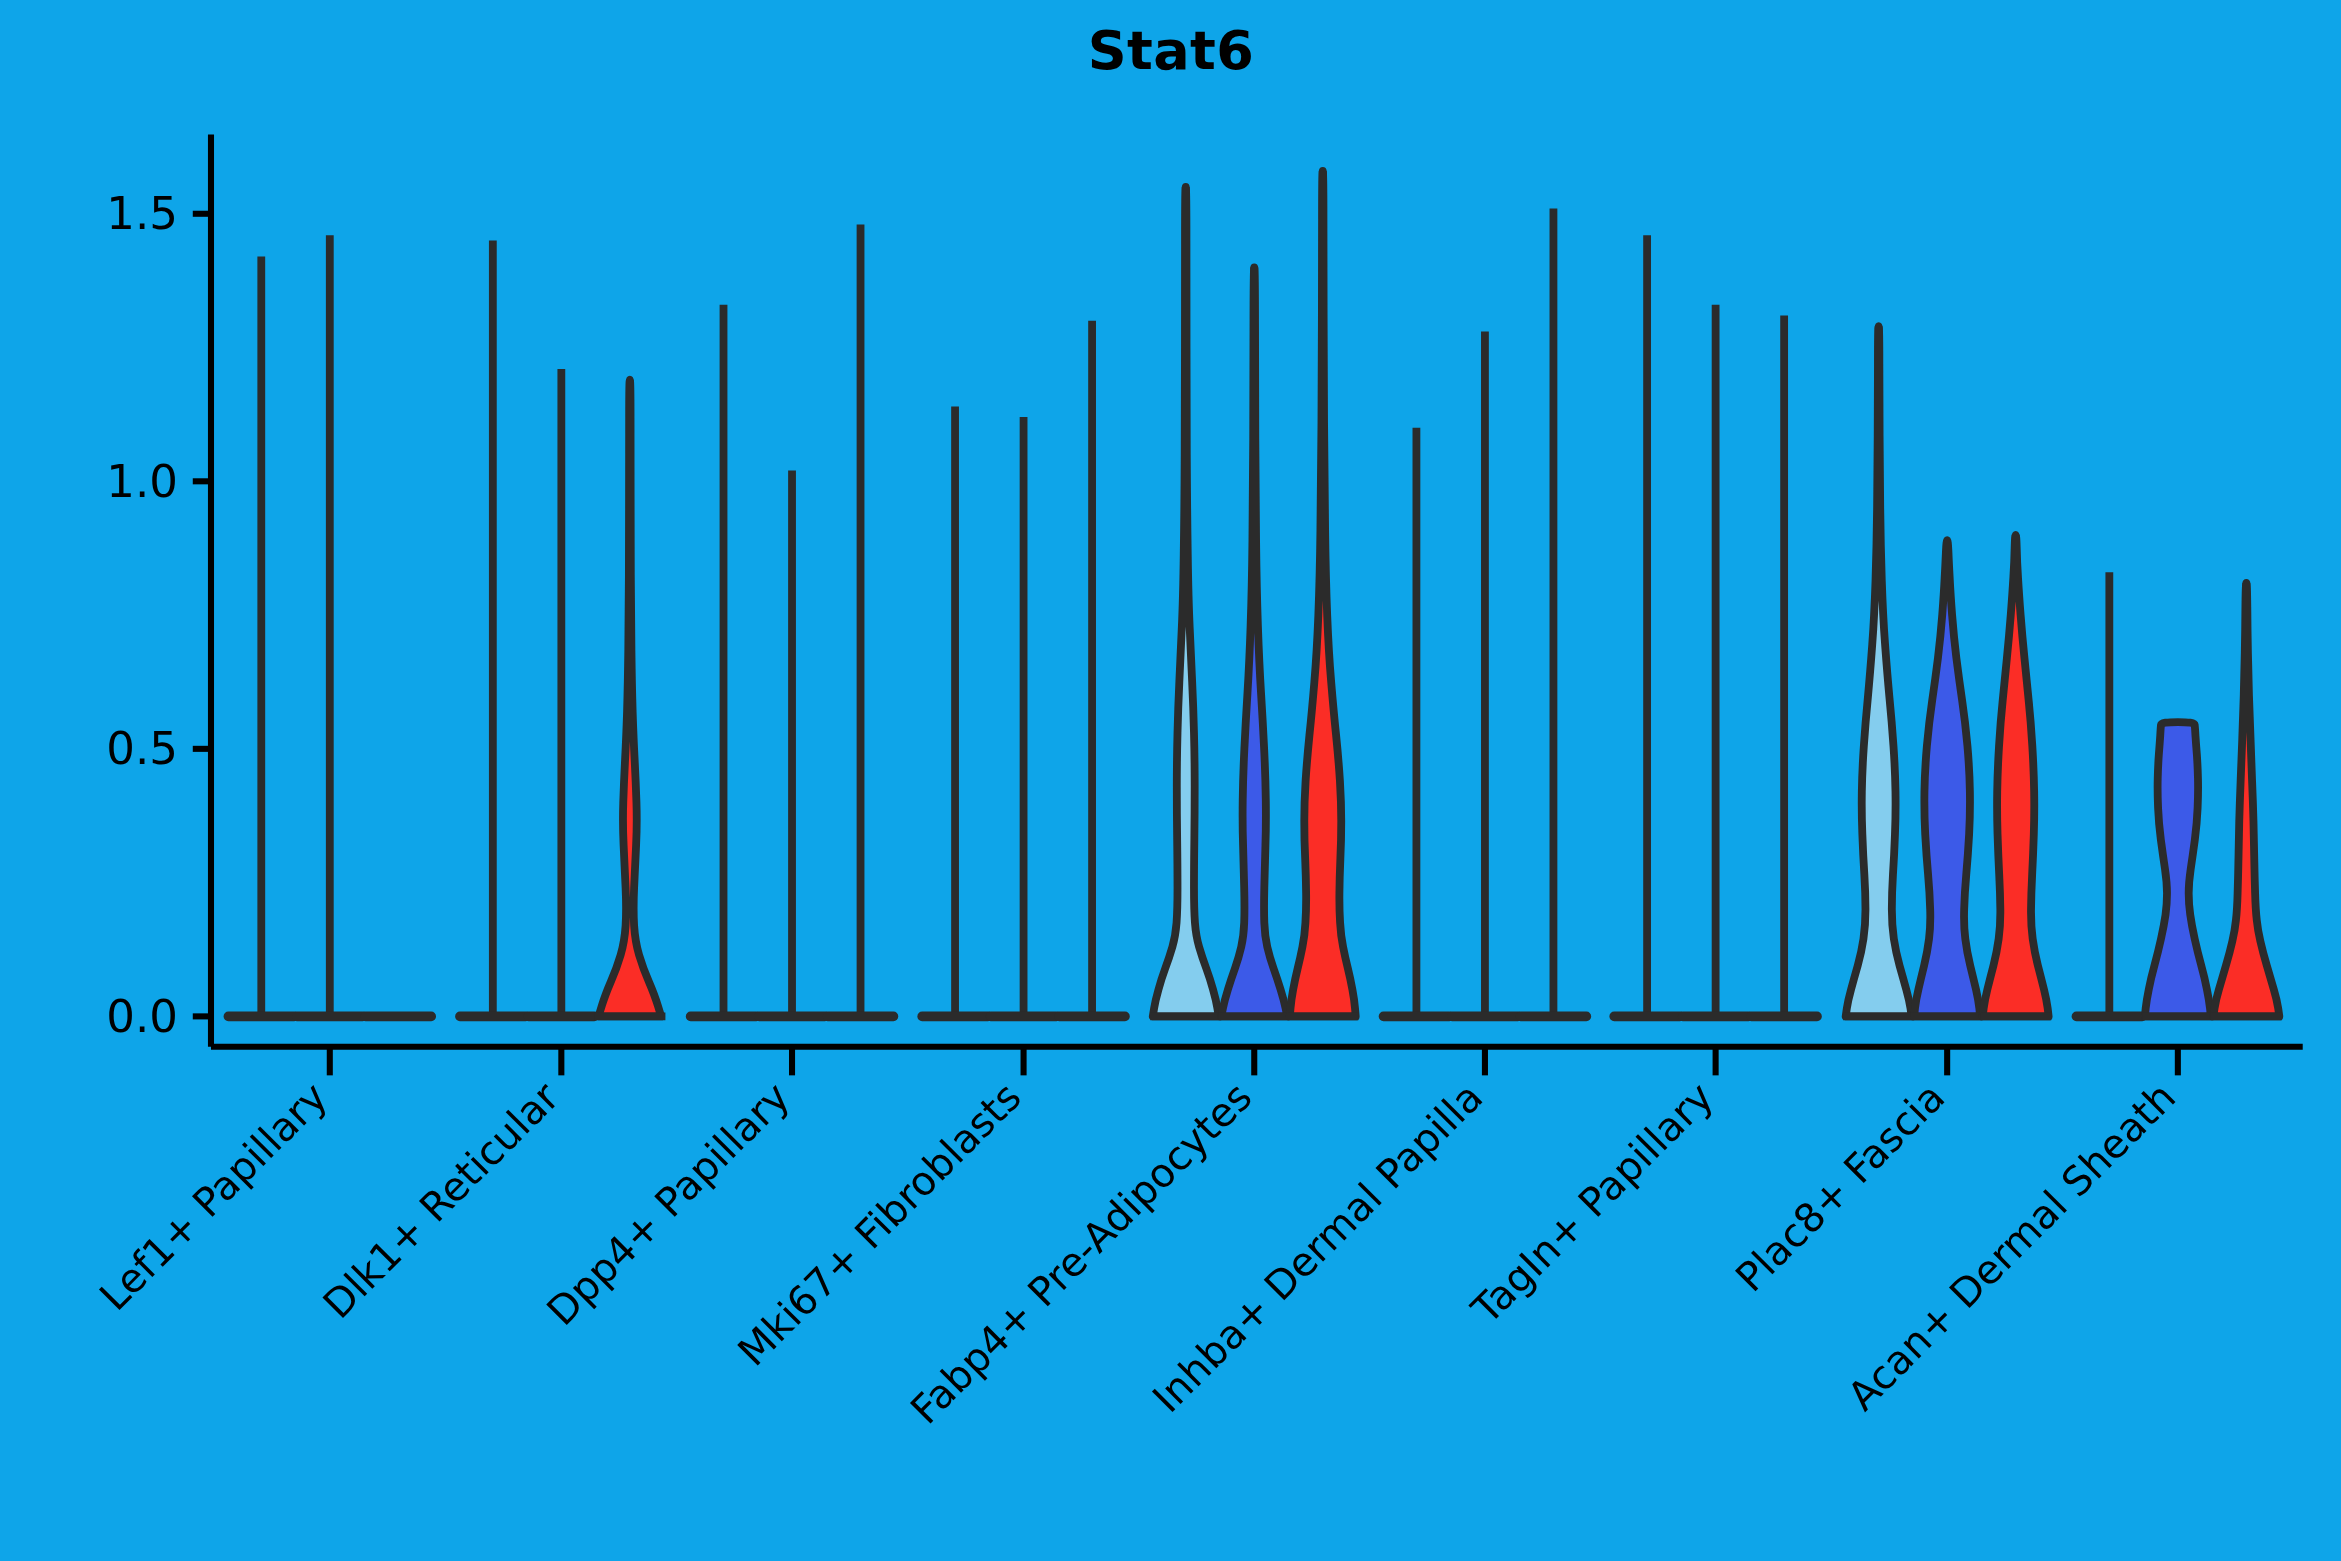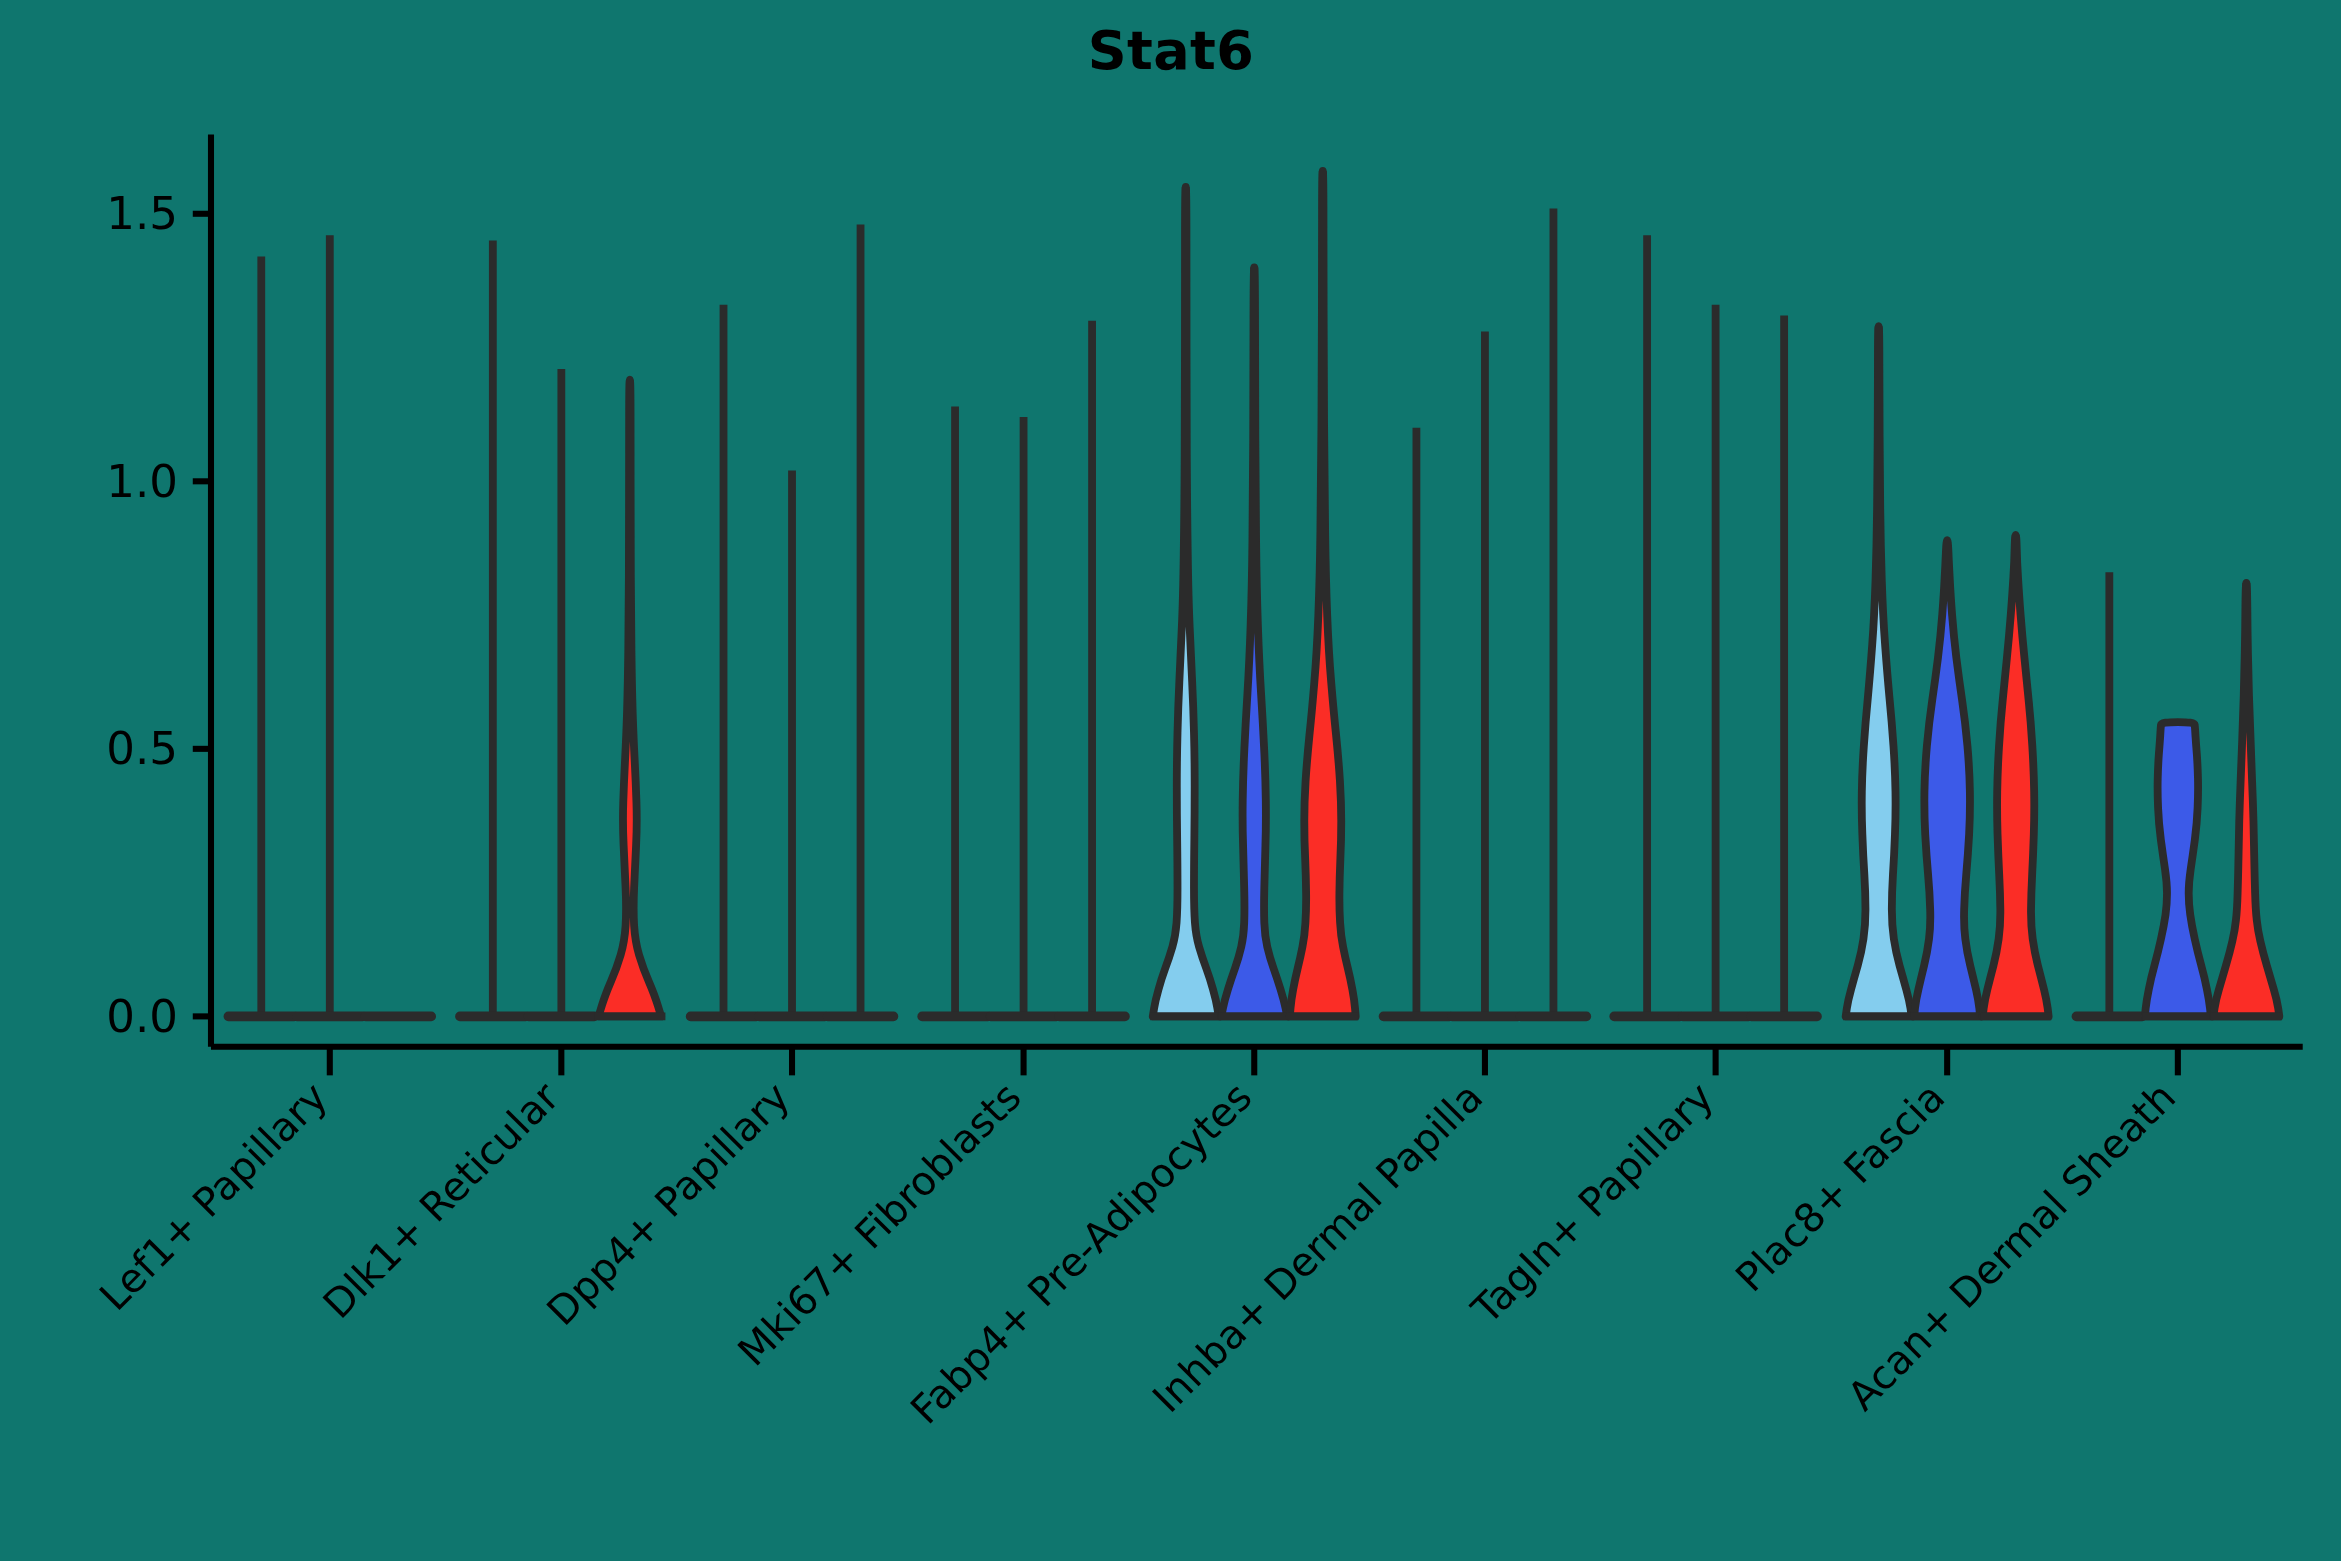--- a/index.html
+++ b/index.html
@@ -1,18 +1,18 @@
 <!DOCTYPE html>
 <html style="font-size:14px"><head>
 <meta charset="utf-8">
 <title>Stat6 violin plot</title>
 <style>
   html,body{margin:0;padding:0;background:#ffffff;}
   body{font-family:"DejaVu Sans","Liberation Sans",sans-serif;}
-  #root{position:relative;width:2342px;height:1561px;background:#0f766e;overflow:hidden;}
+  #root{position:relative;width:2342px;height:1561px;background:#0ea5e9;overflow:hidden;}
   #title{
     position:absolute;left:0;top:19px;width:2342px;text-align:center;
     font-size:54px;font-weight:bold;color:#000;letter-spacing:0.4px;
   }
   svg.plot{position:absolute;left:0;top:0;}
   .tklab{font-size:52px;fill:#000;font-family:"DejaVu Sans","Liberation Sans",sans-serif;}
   .xtklab{font-size:46px;fill:#000;font-family:"DejaVu Sans","Liberation Sans",sans-serif;}
 </style>
 </head>
 <body>

